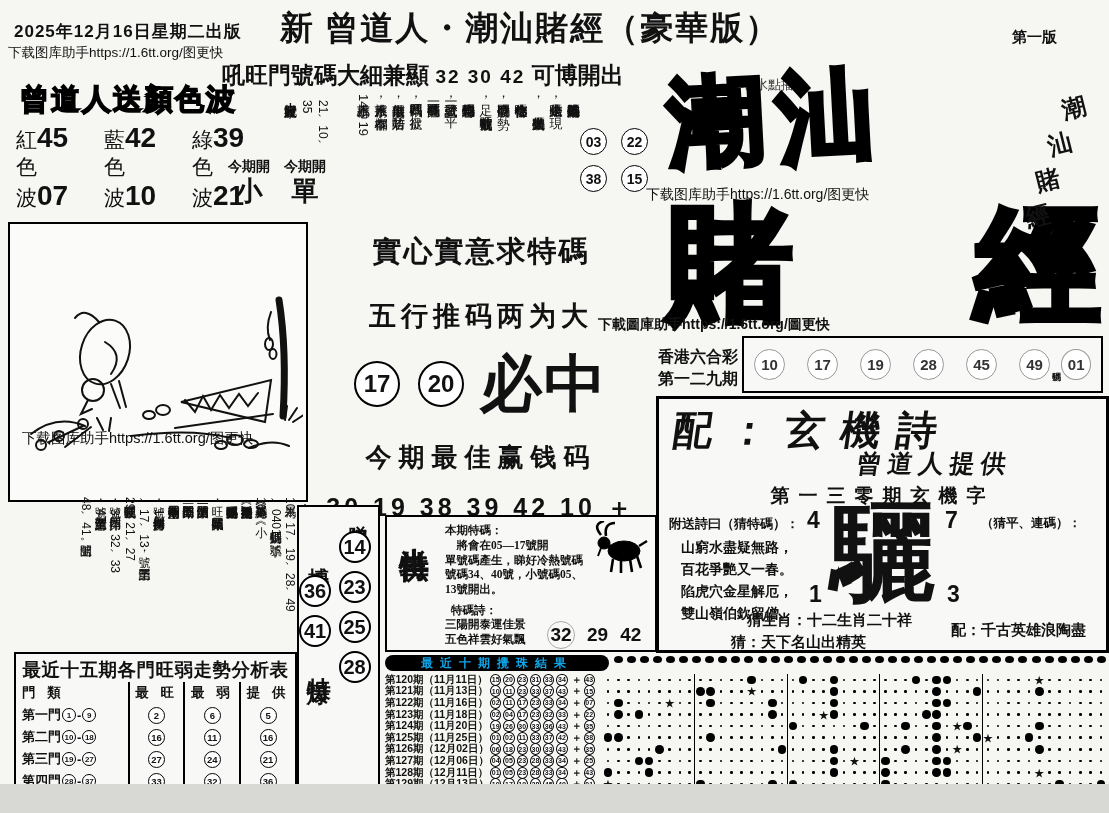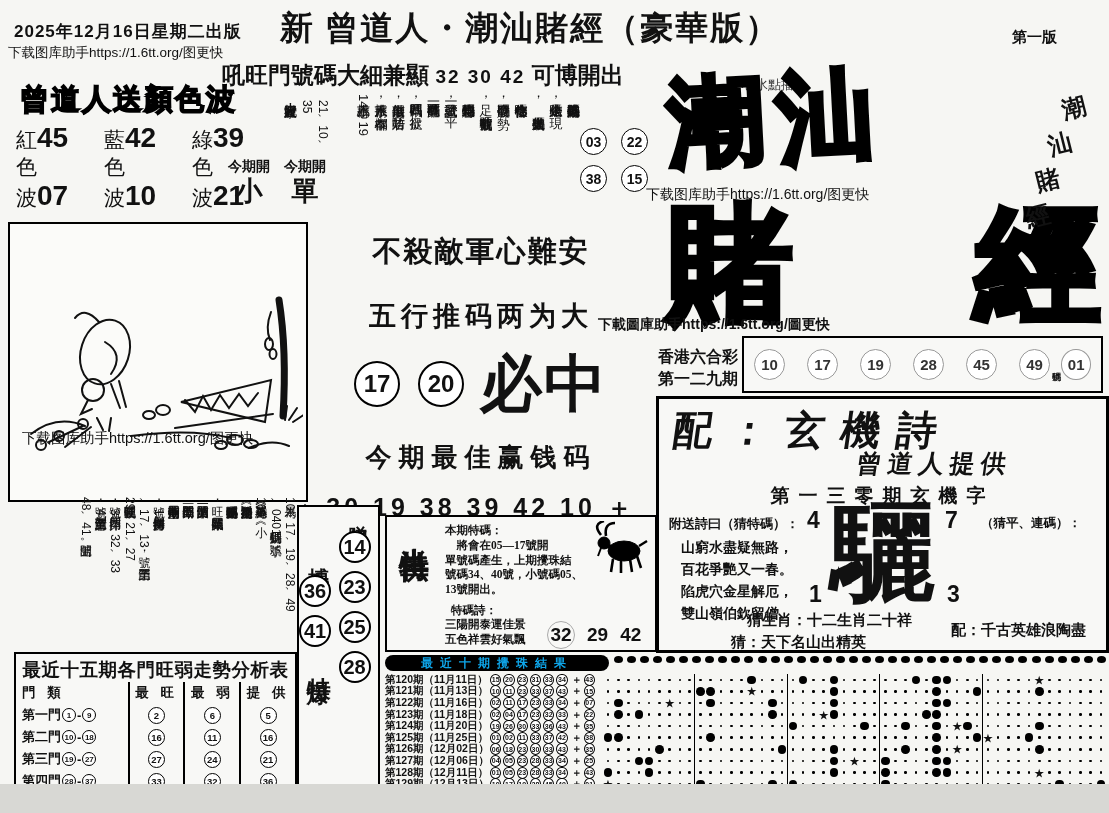--- a/index.html
+++ b/index.html
@@ -243,21 +243,21 @@
       <path d="M118,184 q60,-8 100,2 M236,196 q22,-10 40,-2"></path>
       <ellipse cx="222" cy="188" rx="8" ry="5"></ellipse>
         <ellipse cx="238" cy="192" rx="7" ry="4"></ellipse>
         <ellipse cx="208" cy="193" rx="6" ry="4"></ellipse>
       <path d="M276,168 l8,-12 M280,170 l12,-8 M272,168 l2,-14 M90,178 l-6,-12 M96,179 l2,-13"></path>
     </svg>
     <div class="abs" id="bird-link">下载图库助手https://1.6tt.org/图更快</div>
   </div>
 
   <div class="abs" id="offer">
-    <div id="offer-title">不殺敵軍心難安</div>
+    <div id="offer-title">實心實意求特碼</div>
     <div id="offer-line2">五行推码两为大</div>
     <div id="offer-mid">
       <span id="offer-circles">
           <span class="circ">17</span>
           <span class="circ">20</span>
         </span>
       <span id="must-hit">必中</span>
     </div>
     <div id="offer-line4">今期最佳赢钱码</div>
     <div id="offer-nums">30 19 38 39 42 10 ＋ 13</div>
@@ -440,21 +440,21 @@
       <div class="strip-title">睇好冷熱號碼</div>
       <div id="strip-right-circles"><span class="circ">14</span><span class="circ">23</span><span class="circ">25</span><span class="circ">28</span></div>
     </div>
   </div>
 
   <div class="abs" id="zodiac">
     <div class="abs" id="zodiac-title">生肖特供</div>
     <div class="abs" id="zodiac-body">
         <div>本期特碼：</div>
         <div>　將會在05—17號開</div>
-        <div>單號碼產生，上期攪珠結</div>
+        <div>單號碼產生，睇好冷熱號碼</div>
         <div>號碼34、40號，小號碼05、</div>
         <div>13號開出。</div>
       </div>
     <div class="abs" id="zodiac-poem-label">特碼詩：</div>
     <div class="abs" id="zodiac-poem">
         <div>三陽開泰運佳景</div>
         <div>五色祥雲好氣飄</div>
       </div>
     <div class="abs" id="zodiac-nums">
         <span class="ltcirc">32</span>

